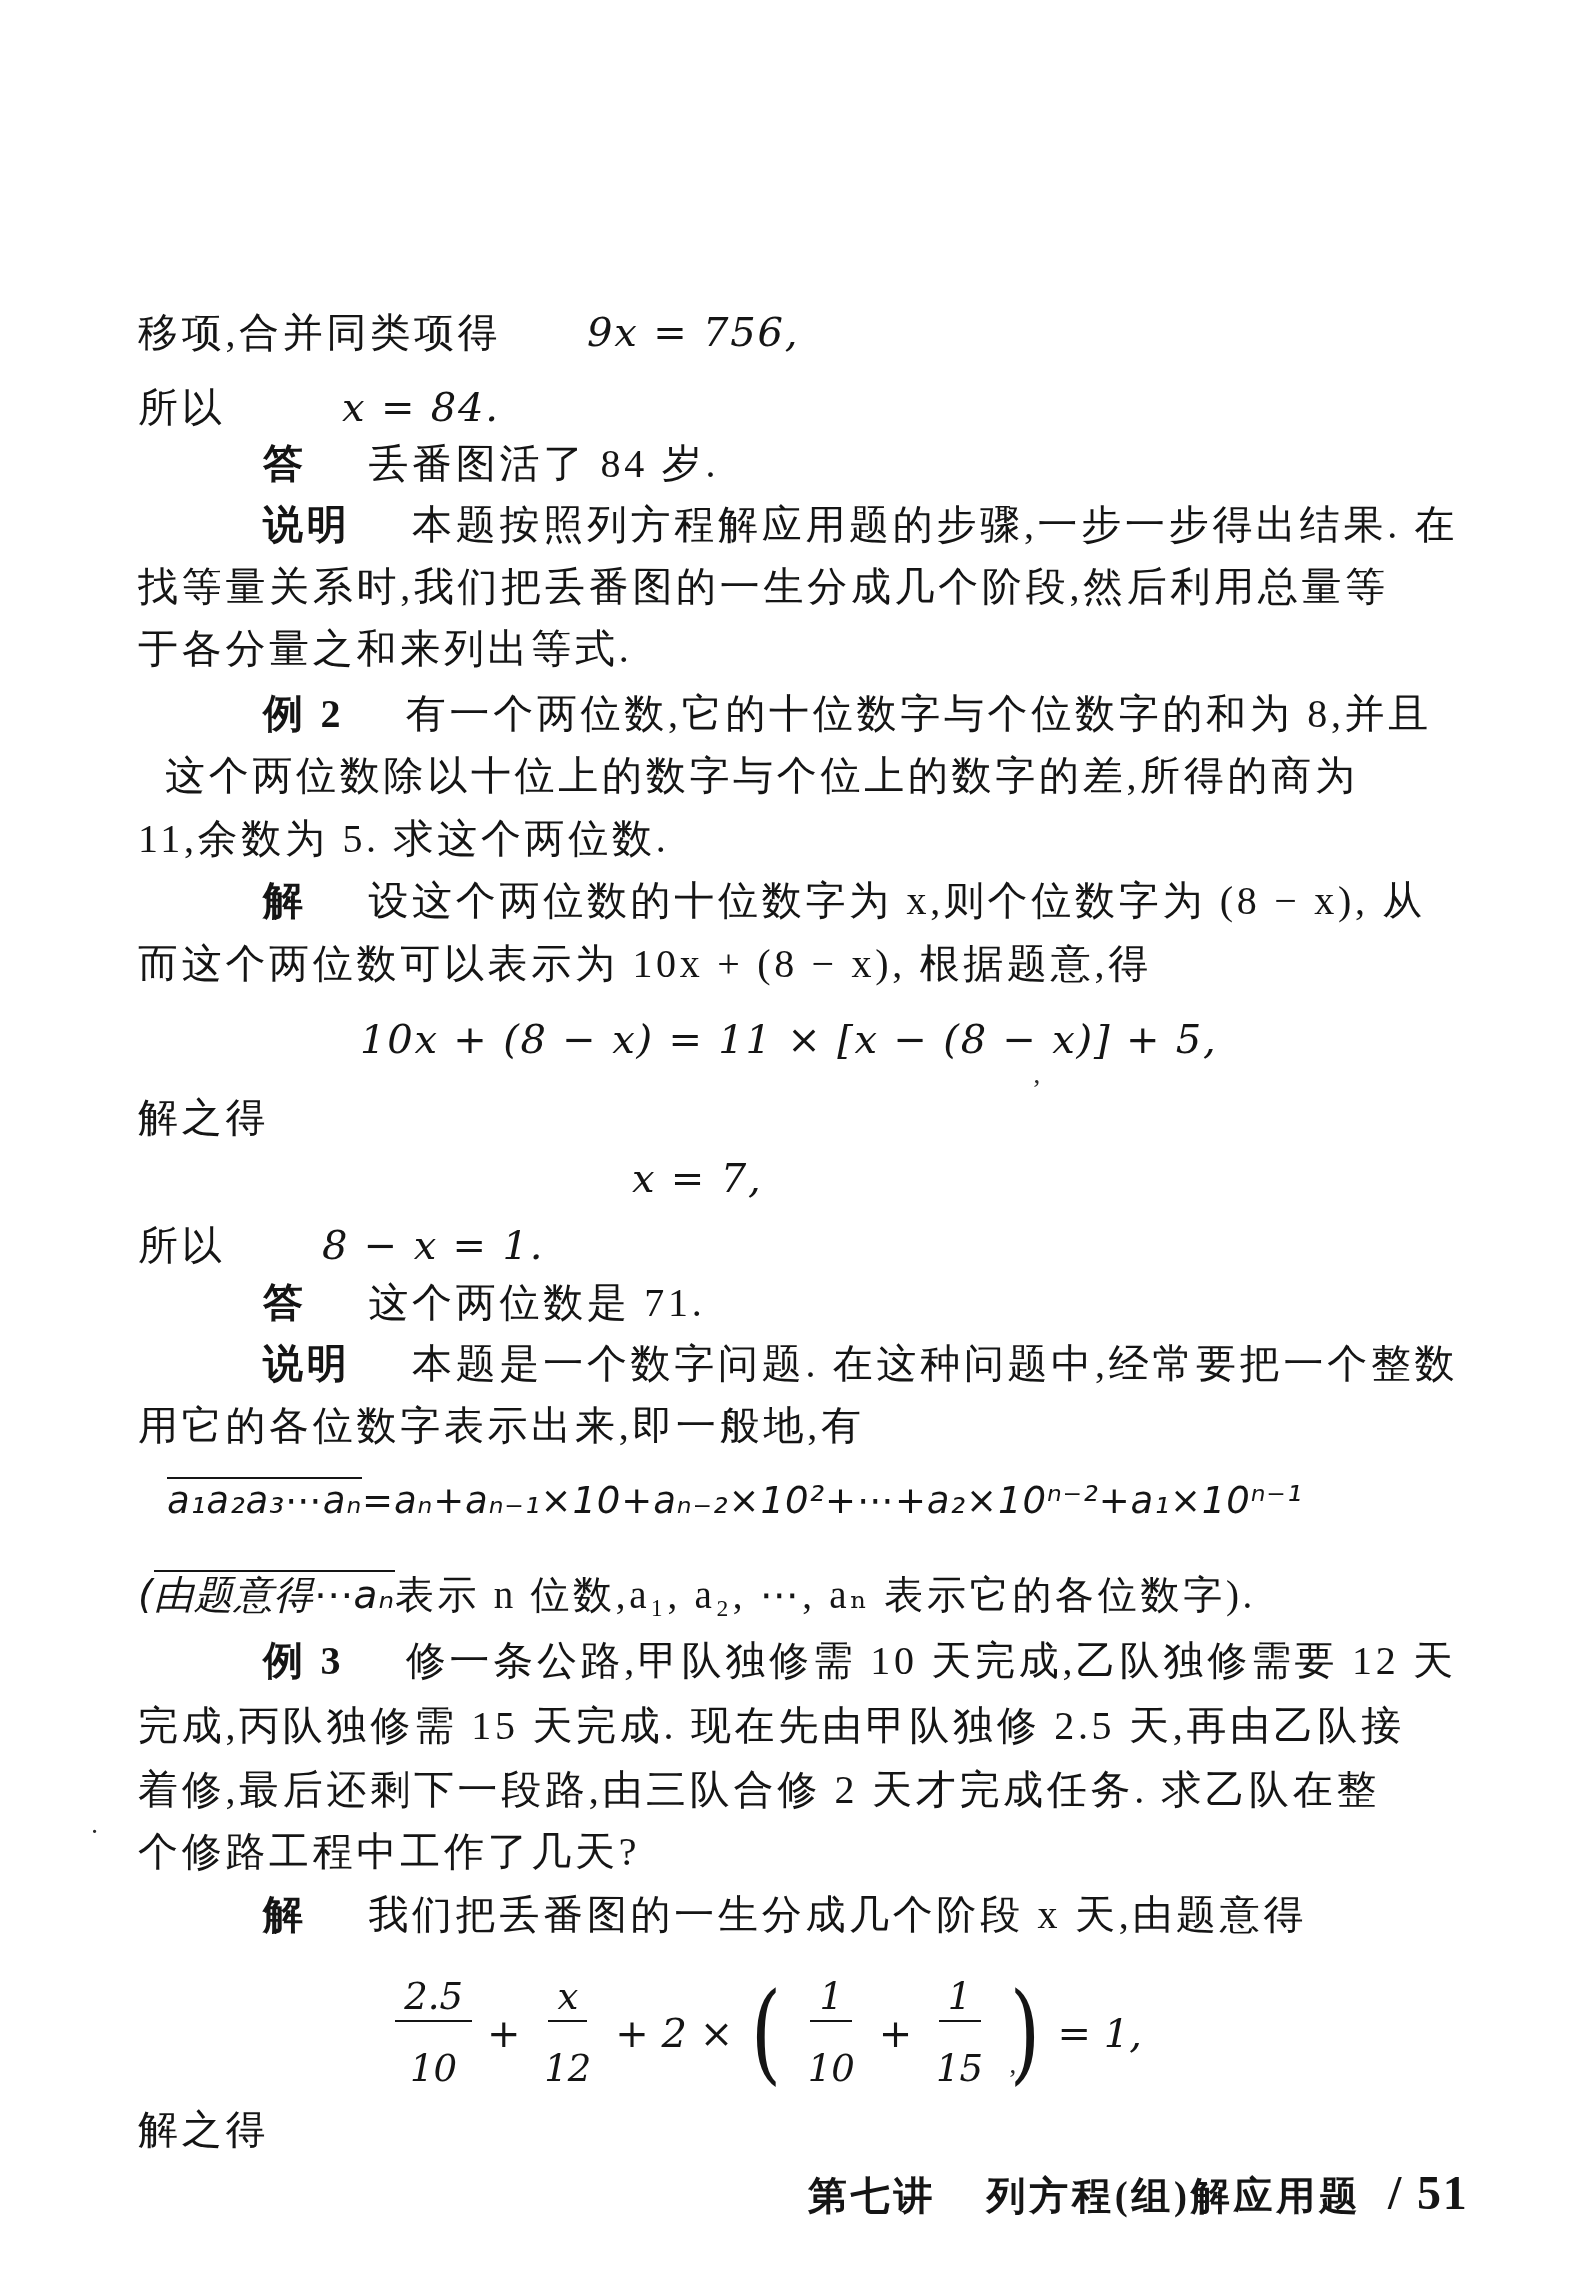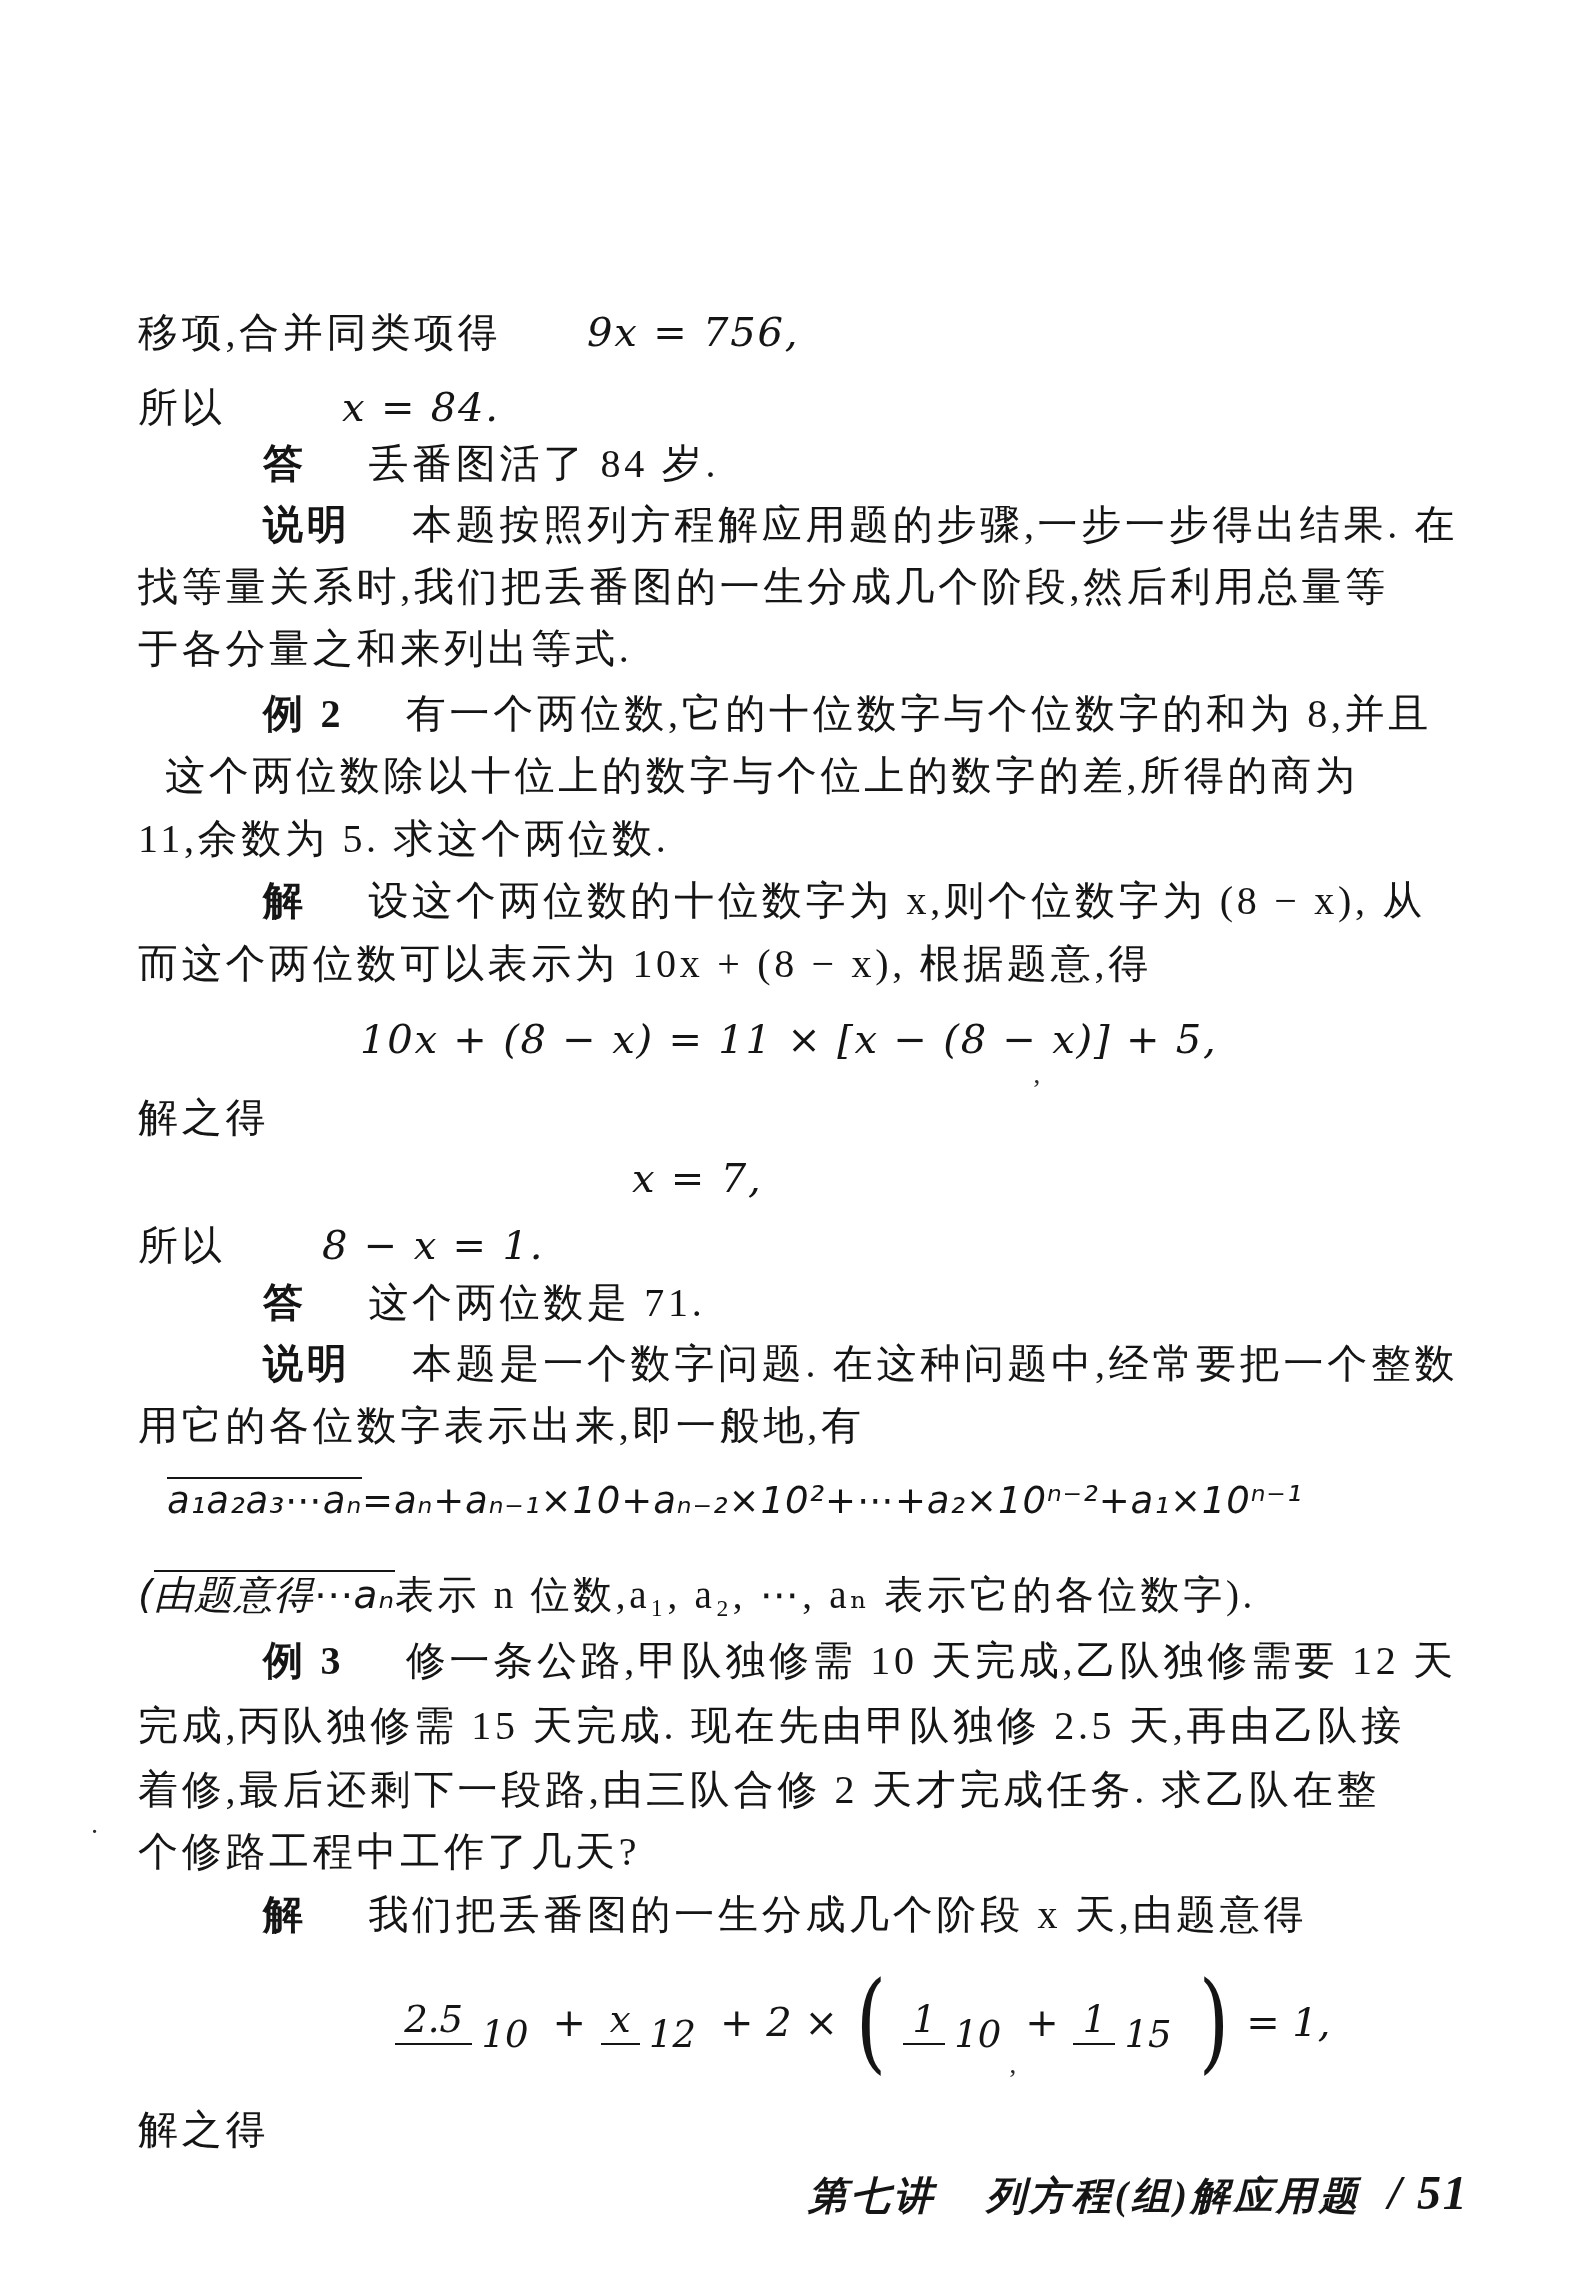--- a/index.html
+++ b/index.html
@@ -55,21 +55,21 @@
     position:absolute;
     display:flex;
     align-items:center;
     font-family:"DejaVu Serif","DejaVu Sans",serif;
     font-style:italic;
     font-size:40px;
     gap:14.7px;
   }
   .frac{
     display:inline-flex;
-    flex-direction:row;
+    flex-direction:column;
     align-items:center;
     font-size:37px;
     line-height:1.15;
   }
   .frac .num{
     display:block;
     padding:0 9.2px 1.8px 9.2px;
     border-bottom:2.8px solid #151515;
     text-align:center;
   }
@@ -83,21 +83,20 @@
     font-size:92px;
     font-style:normal;
     line-height:1;
     transform:scaleY(1.18) scaleX(0.85);
     transform-origin:center;
     font-weight:400;
   }
   .footer{
     position:absolute;
     font-weight:700;
-    font-style:italic;
     font-size:39px;
     letter-spacing:3.7px;
     white-space:nowrap;
   }
   .footer .pageno{
     font-size:48px;
     letter-spacing:1.8px;
     margin-left:13px;
   }
   .speck{

